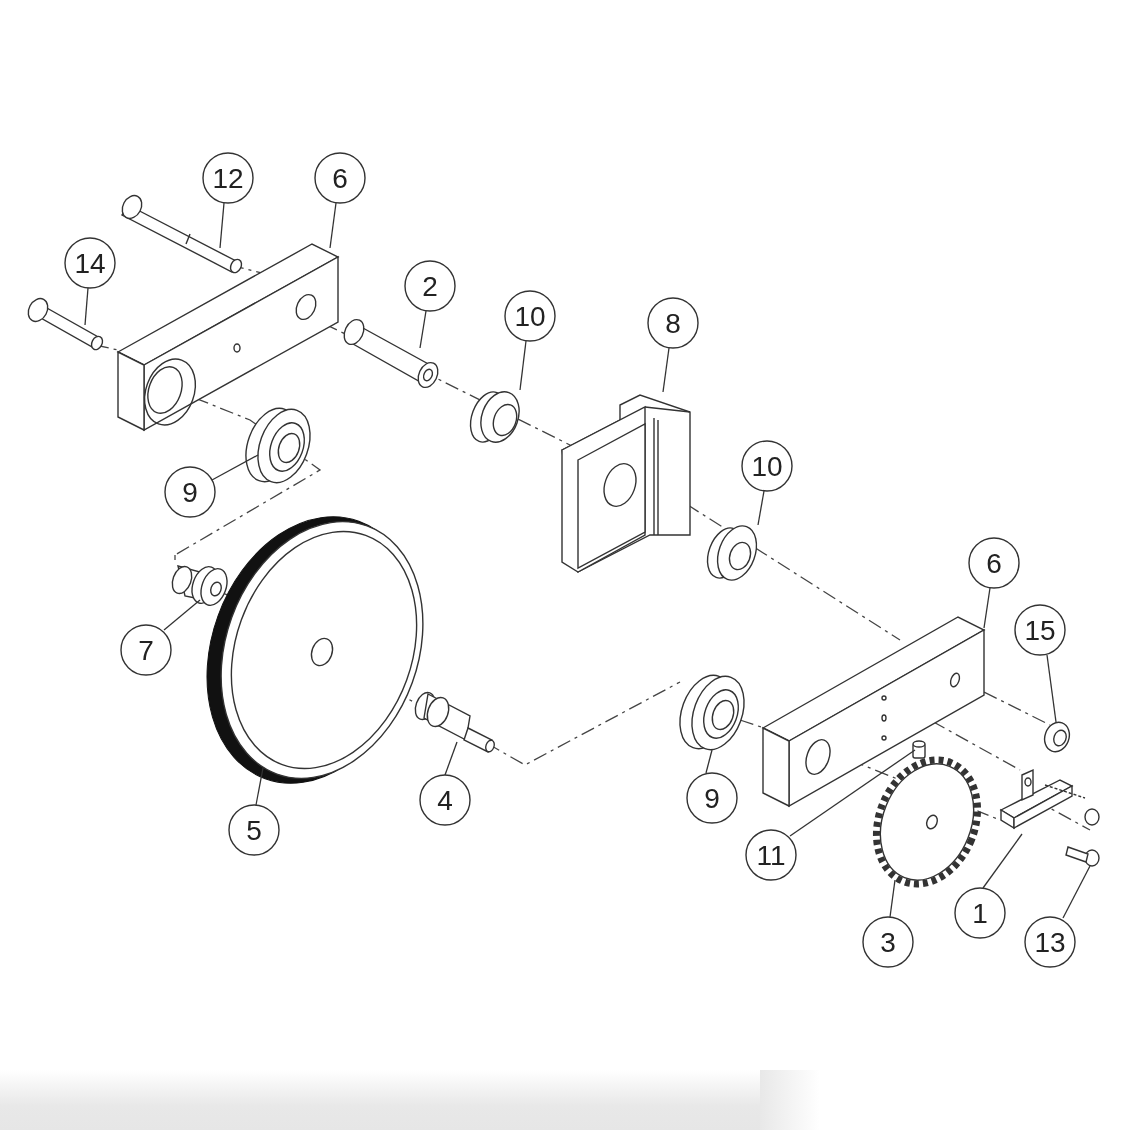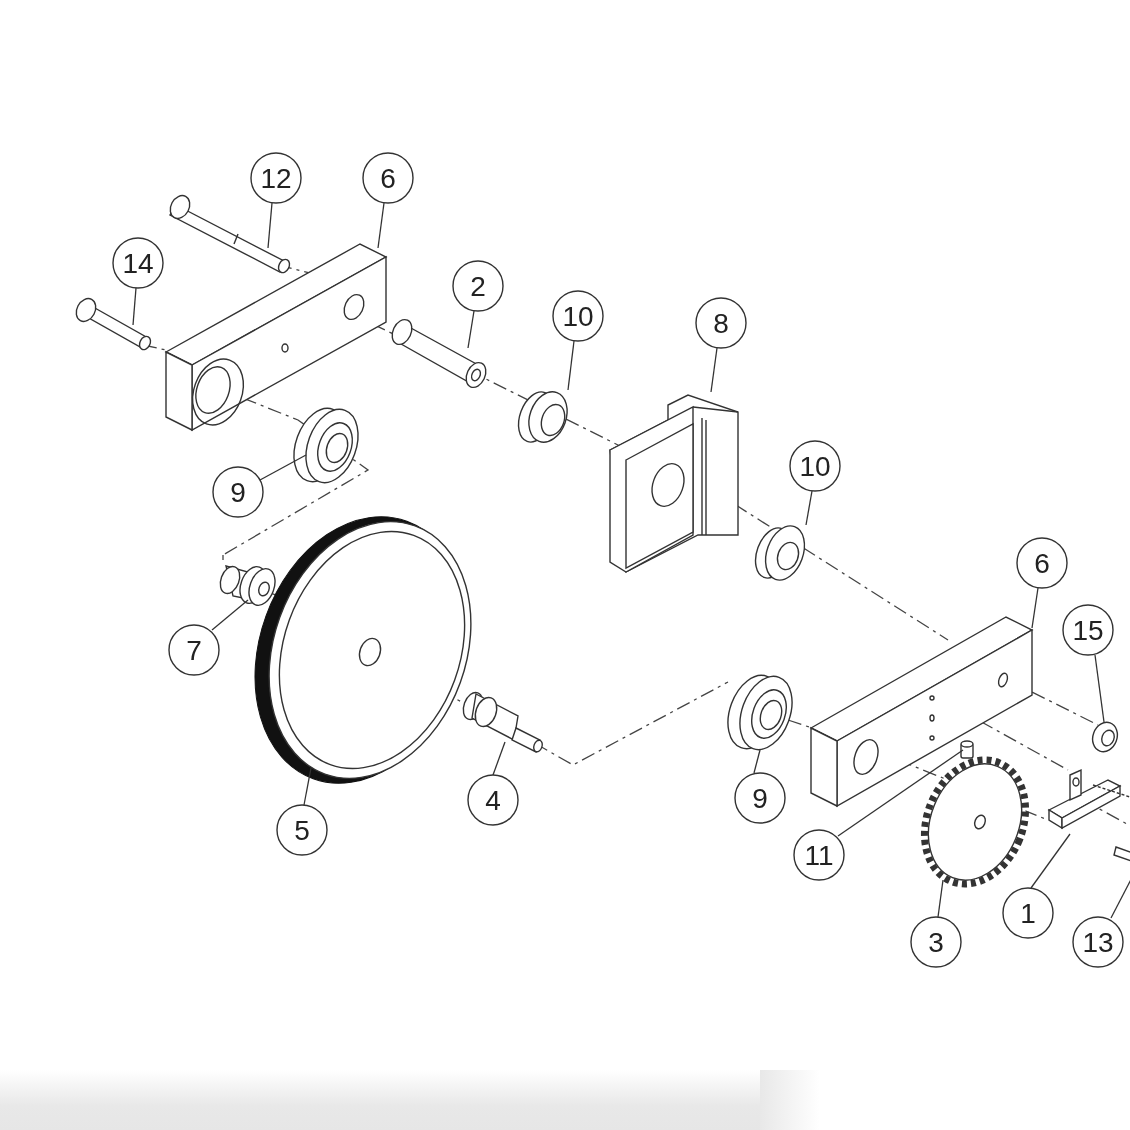--- a/index.html
+++ b/index.html
@@ -1,17 +1,17 @@
 <!DOCTYPE html>
 <html><head>
 <meta charset="utf-8">
 <style>
   html, body { margin:0; padding:0; background:#ffffff; }
   body { width:1130px; height:1130px; position:relative; overflow:hidden; font-family:"Liberation Sans", sans-serif; }
-  #canvas { position:absolute; left:0; top:0; width:982px; height:1130px;margin-left:48px; }
+  #canvas { position:absolute; left:0; top:0; width:982px; height:1130px; }
   .shade { position:absolute; left:0; top:1070px; width:760px; height:60px;
            background:linear-gradient(to bottom, rgba(230,230,230,0) 0%, #e8e8e8 60%, #e6e6e6 100%); }
   .shade:after { content:""; position:absolute; right:-60px; top:0; width:60px; height:60px;
            background:linear-gradient(to right, #e8e8e8, rgba(255,255,255,0)); }
   svg text { font-family:"Liberation Sans", sans-serif; font-size:28px; fill:#222; }
   .ln { stroke:#333; stroke-width:1.4; fill:none; }
   .fill { stroke:#333; stroke-width:1.4; fill:#fff; }
   .dash { stroke:#444; stroke-width:1.3; fill:none; stroke-dasharray:14 5 3 5; }
   .leader { stroke:#333; stroke-width:1.3; fill:none; }
   .bal { stroke:#333; stroke-width:1.4; fill:#fff; }

